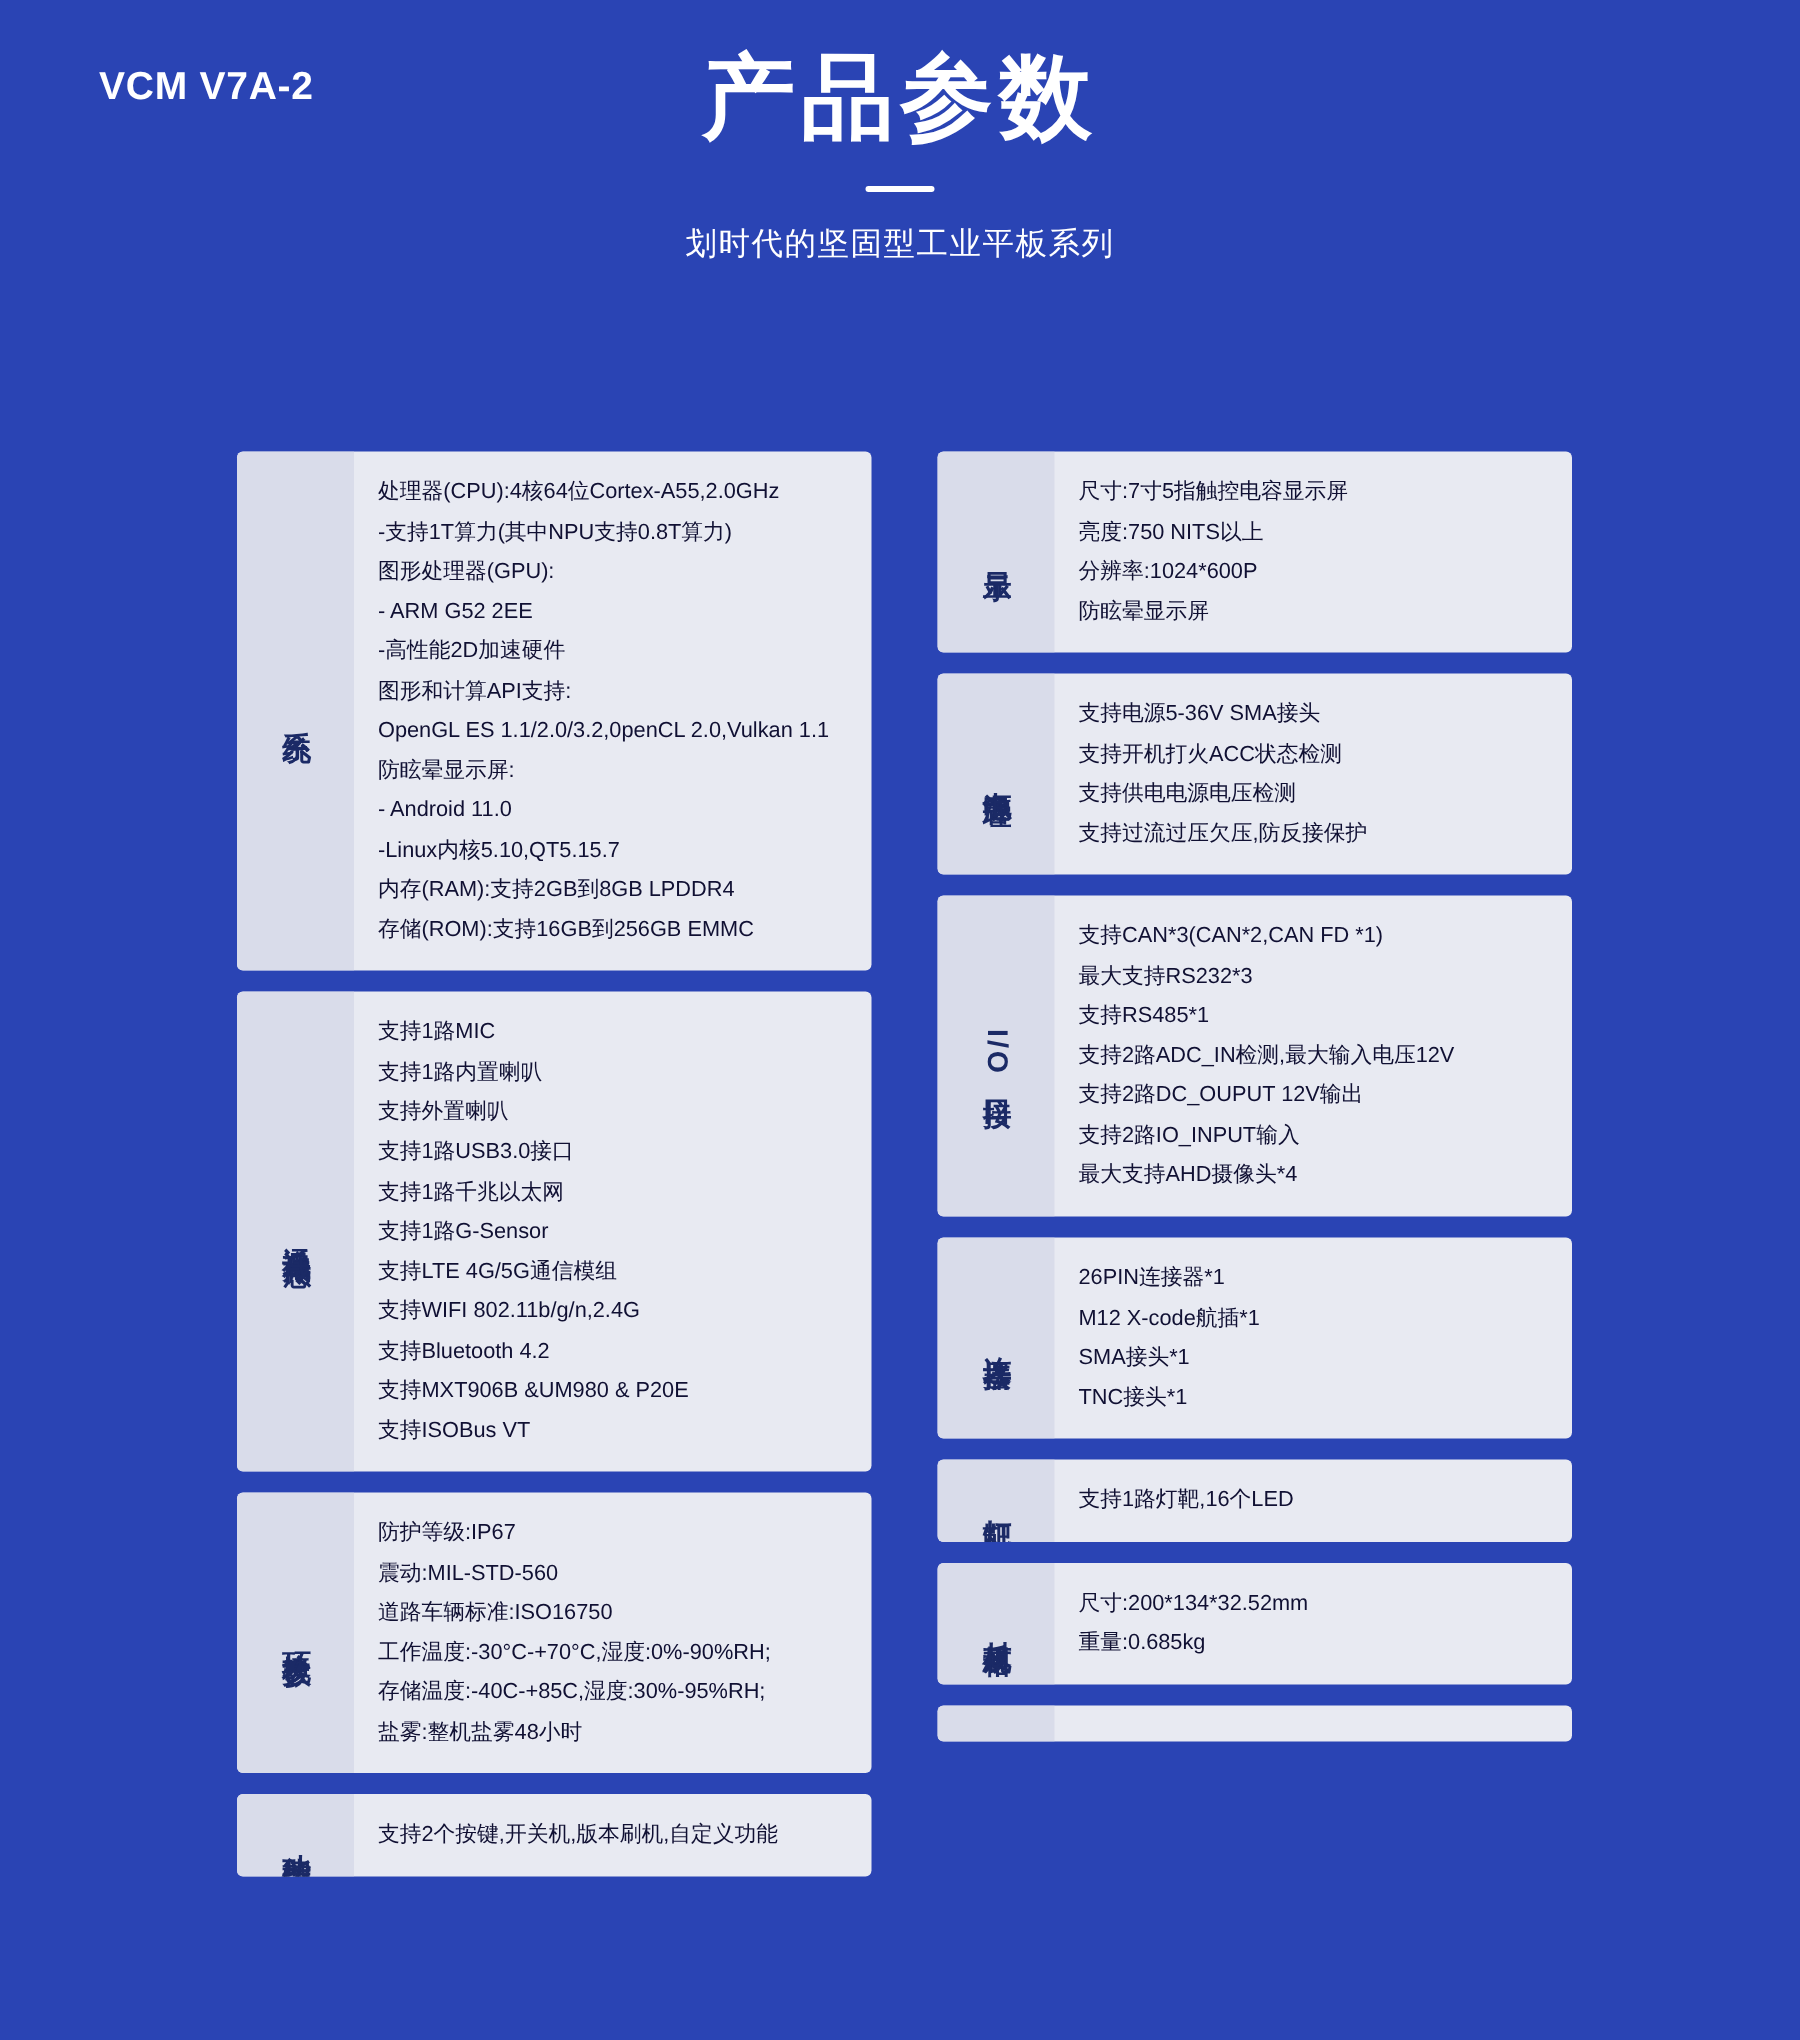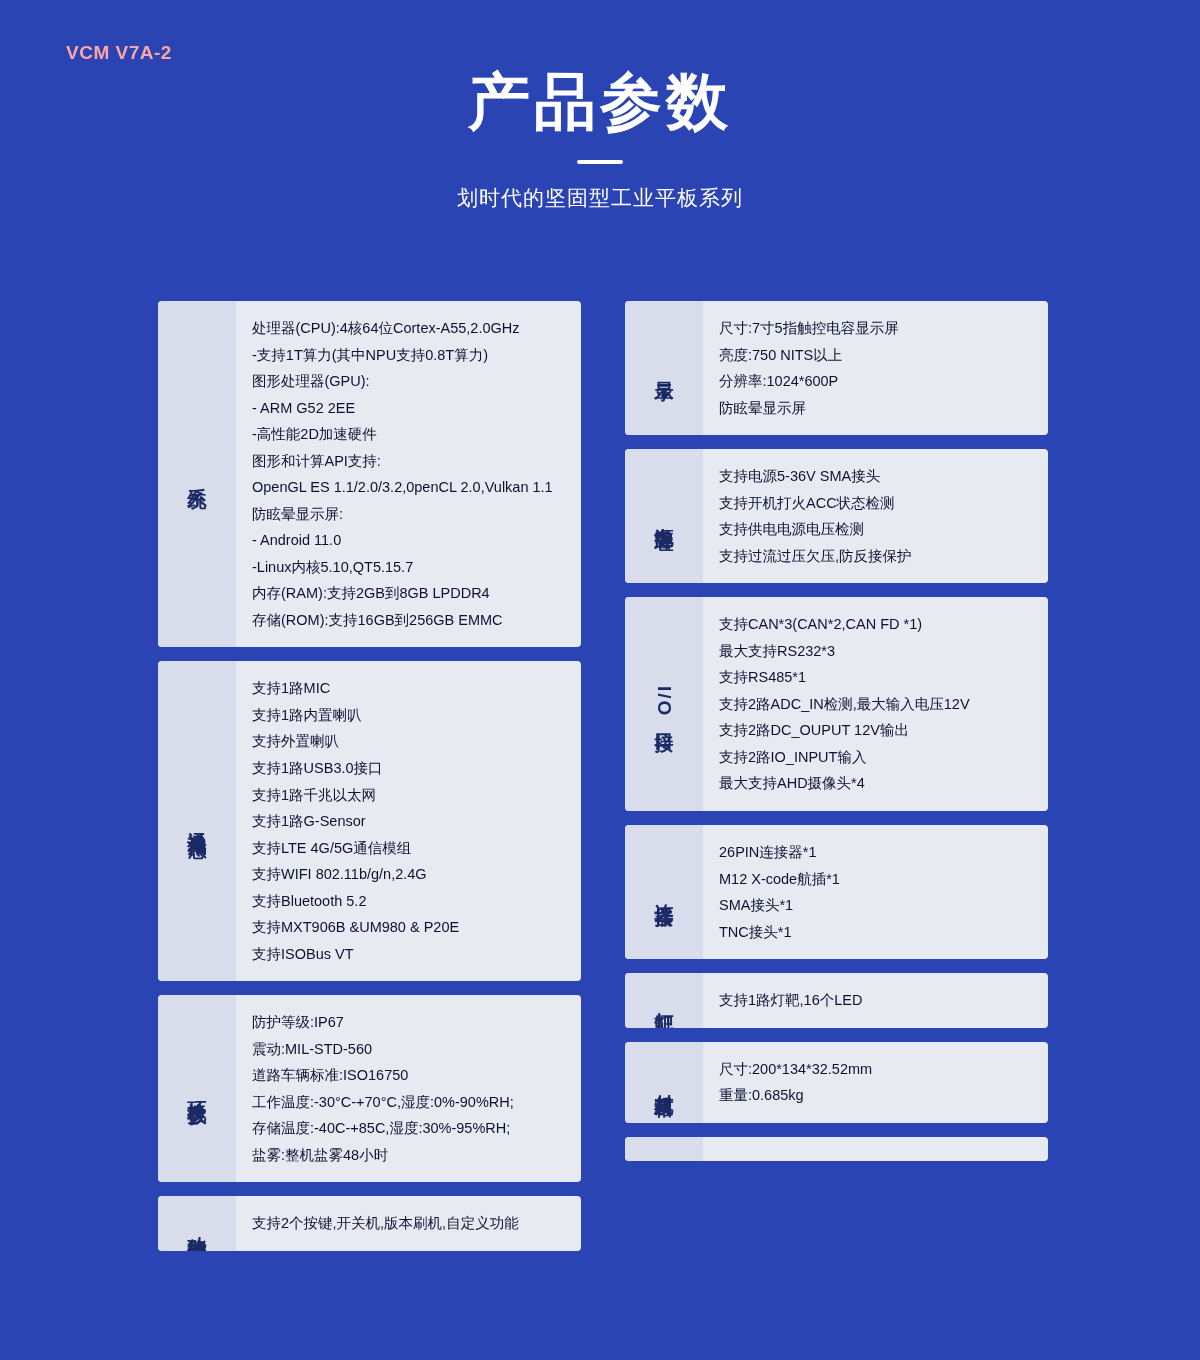--- a/index.html
+++ b/index.html
@@ -12,28 +12,28 @@
     background: #2a44b4;
     font-family: "Liberation Sans", "DejaVu Sans", sans-serif;
     color: #ffffff;
     overflow: hidden;
     position: relative;
   }
   .brand {
     position: absolute;
     left: 66px;
     top: 42px;
-    font-size: 19px;
+    font-size: 26px;
     font-weight: bold;
     letter-spacing: 0.5px;
-    color: #fca5a5;
+    color: #ffffff;
   }
   .title {
     text-align: center;
-    padding-top: 68px;
+    padding-top: 32px;
     font-size: 62px;
     font-weight: bold;
     letter-spacing: 4px;
     line-height: 1.1;
     color: #ffffff;
   }
   .divider {
     width: 46px;
     height: 4px;
     background: #ffffff;
@@ -145,21 +145,21 @@
         </div>
         <div class="card-body">
           <div class="line">支持1路MIC</div>
           <div class="line">支持1路内置喇叭</div>
           <div class="line">支持外置喇叭</div>
           <div class="line">支持1路USB3.0接口</div>
           <div class="line">支持1路千兆以太网</div>
           <div class="line">支持1路G-Sensor</div>
           <div class="line">支持LTE 4G/5G通信模组</div>
           <div class="line">支持WIFI 802.11b/g/n,2.4G</div>
-          <div class="line">支持Bluetooth 5.2</div>
+          <div class="line">支持Bluetooth 4.2</div>
           <div class="line">支持MXT906B &amp;UM980 &amp; P20E</div>
           <div class="line">支持ISOBus VT</div>
         </div>
       </div>
       <div class="card">
         <div class="card-label">
           <span>环境参数</span>
         </div>
         <div class="card-body">
           <div class="line">防护等级:IP67</div>

